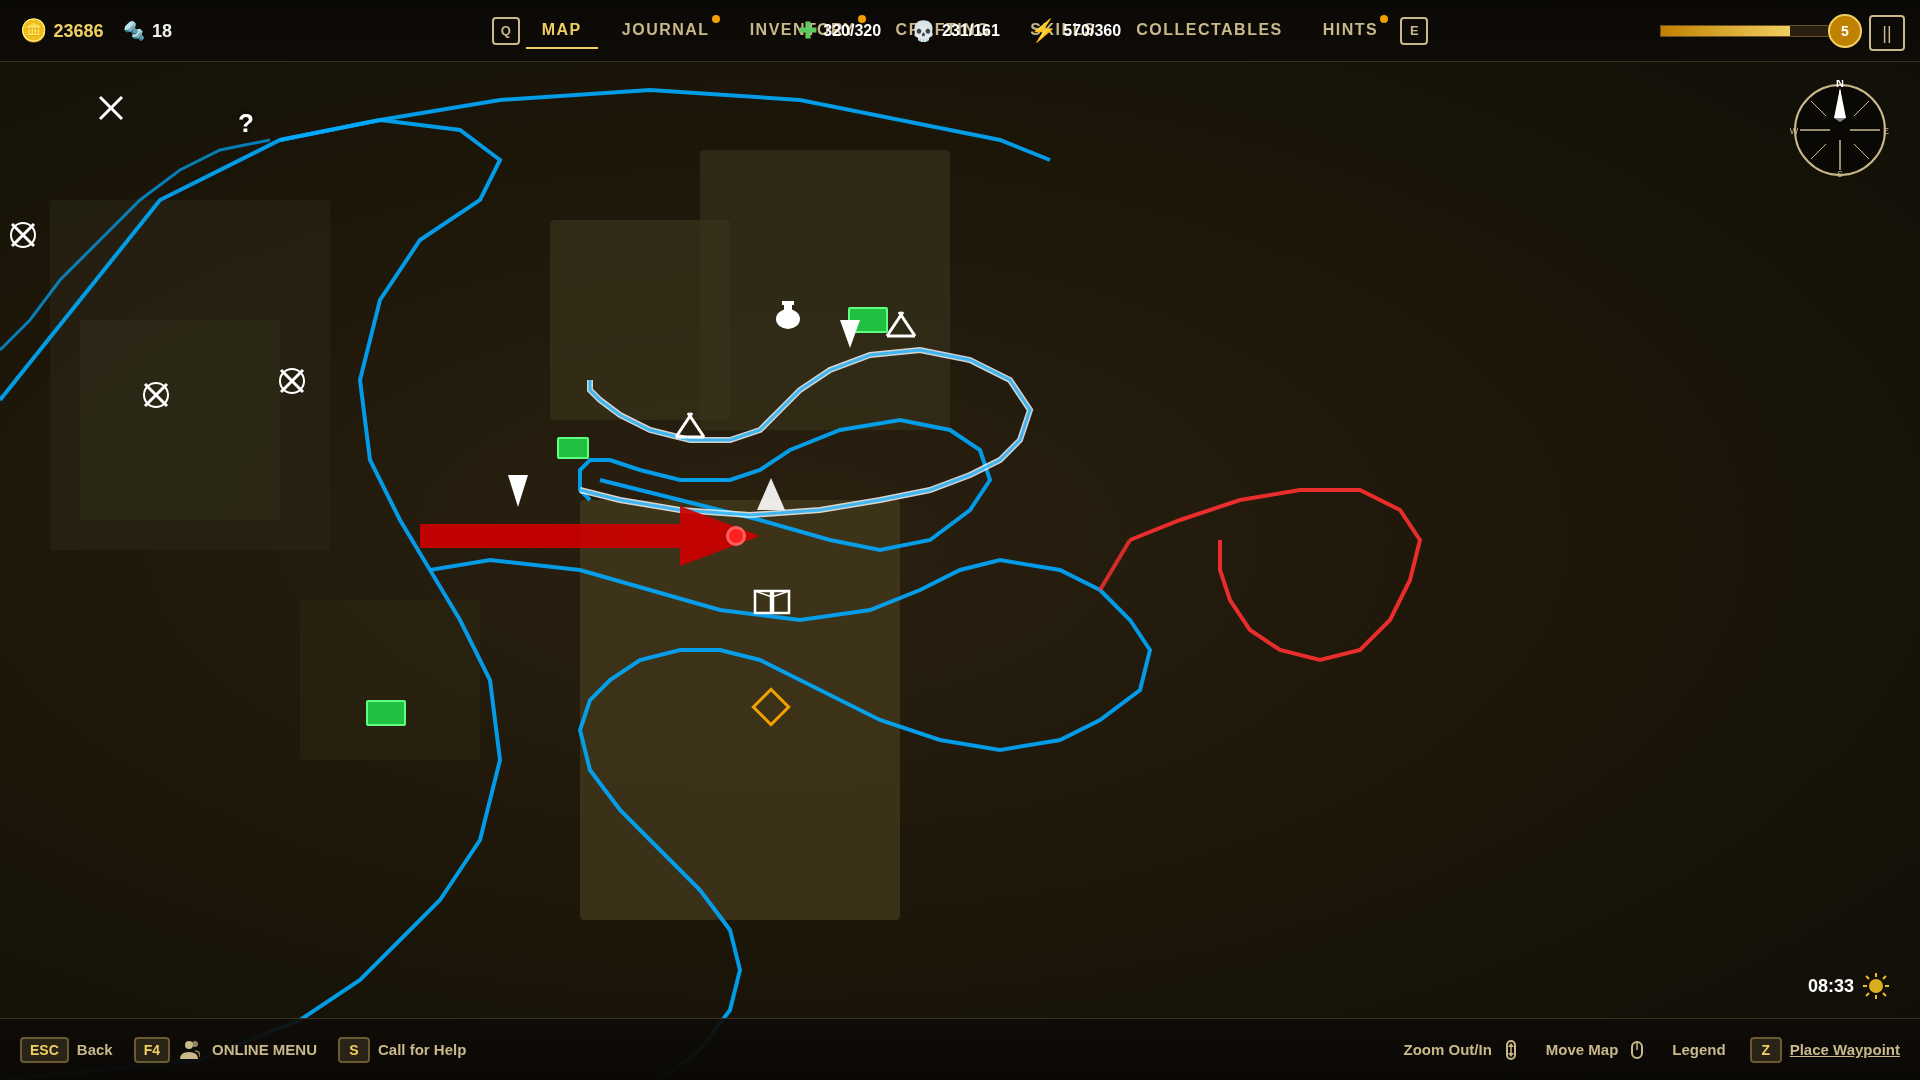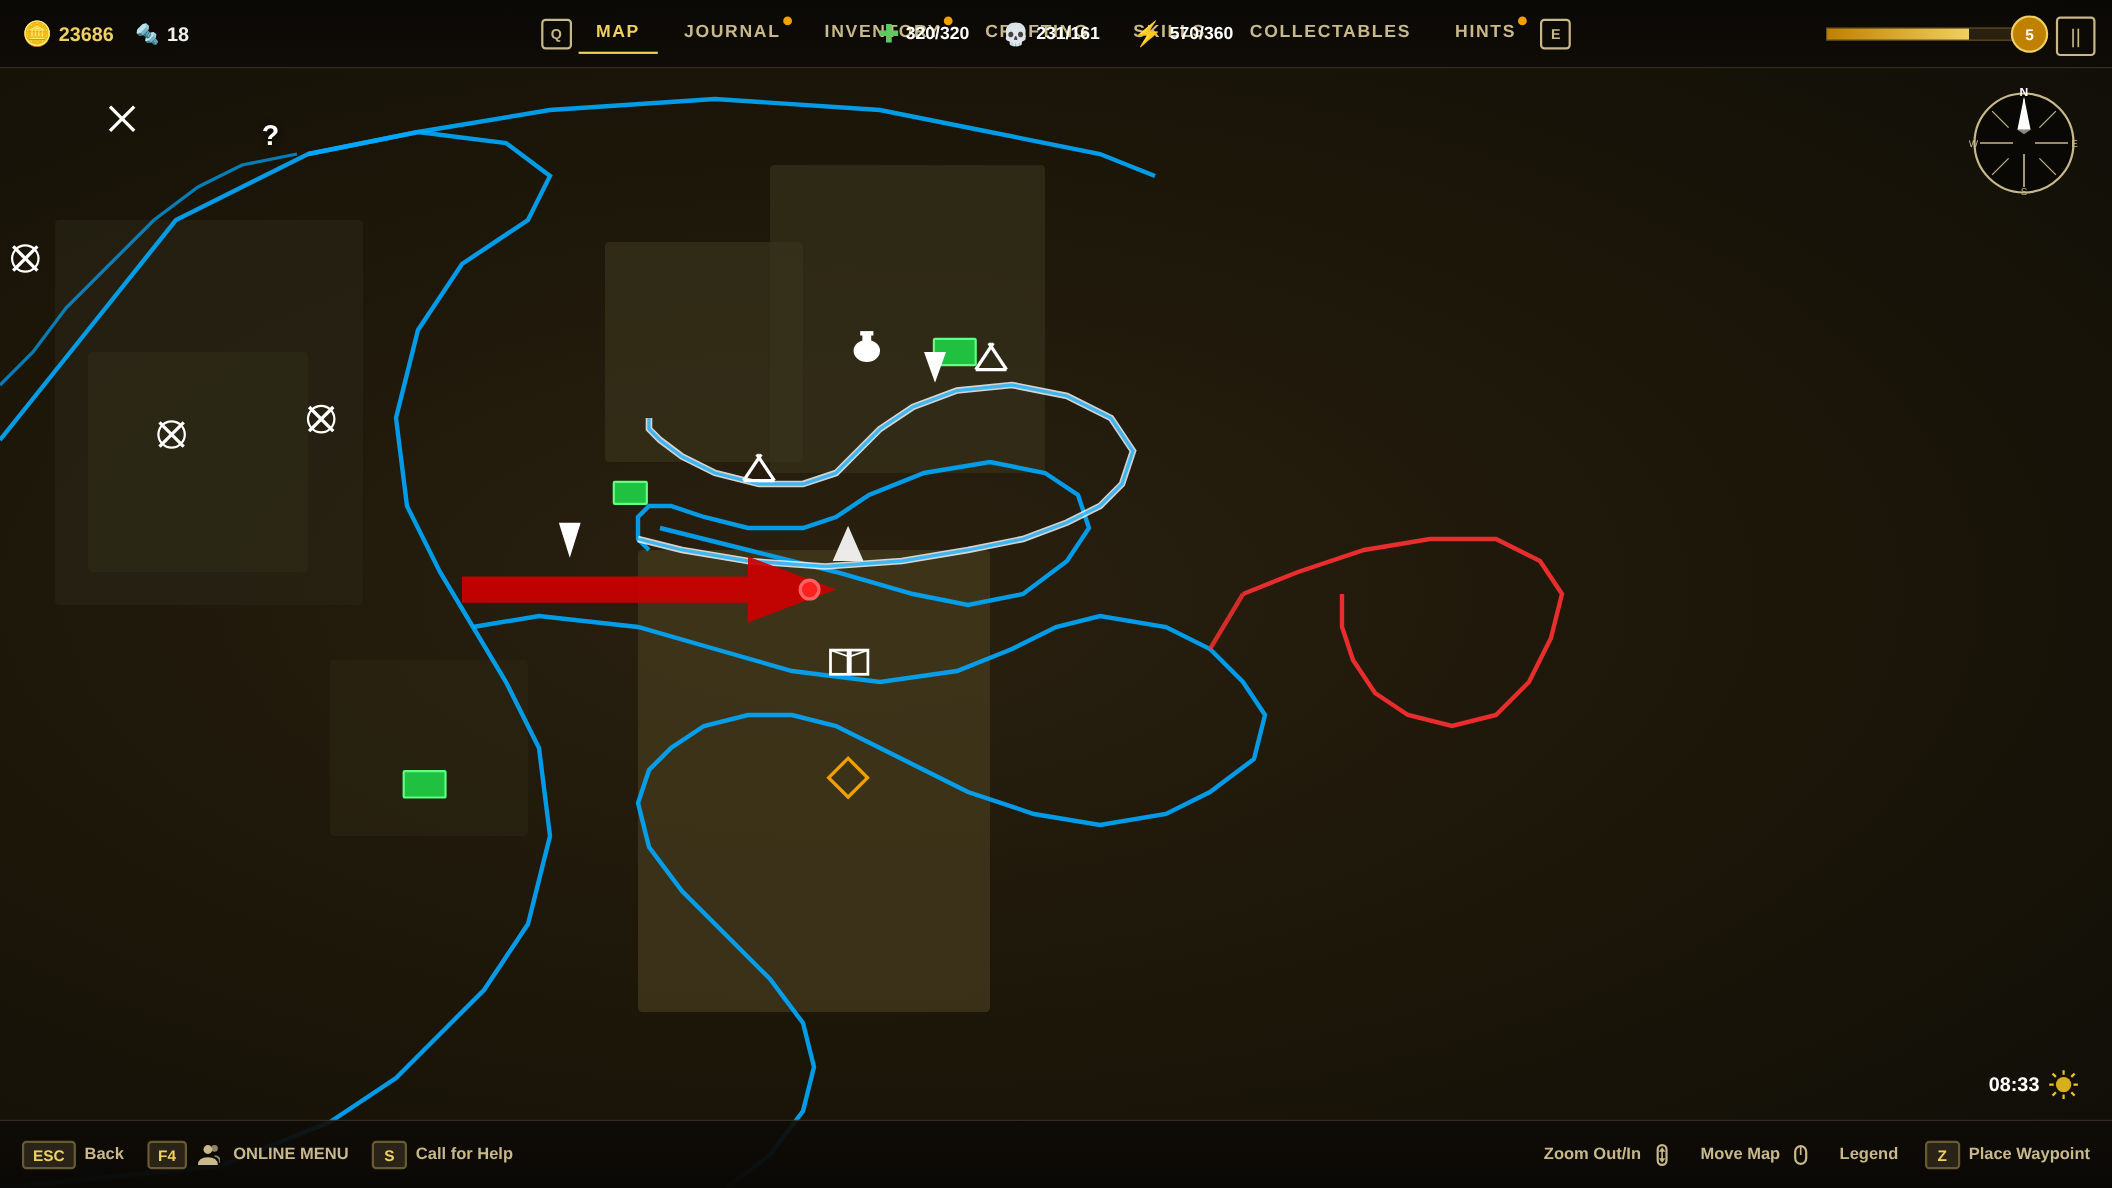--- a/index.html
+++ b/index.html
@@ -594,16 +594,16 @@
         <line x1="11" y1="3" x2="11" y2="11" stroke="#c8b88a" stroke-width="1.5"></line>
       </svg>
     </div>
 
     <div class="bottom-action">
       <span style="color:#c8b88a;">Legend</span>
     </div>
 
     <div class="bottom-action">
       <span class="kbd">Z</span>
-      <span style="color:#c8b88a;">Place Waypoint</span>
+      <span style="color:#c8b88a;text-decoration:underline;">Place Waypoint</span>
     </div>
   </div>
 </div>
 
 </body></html>

